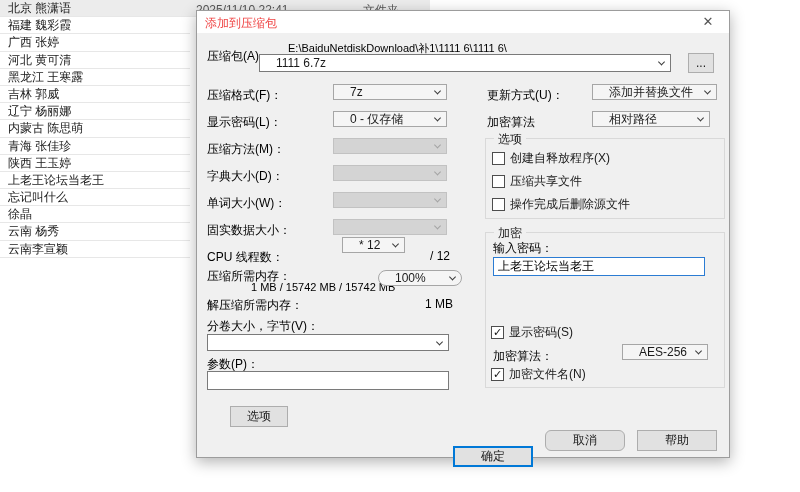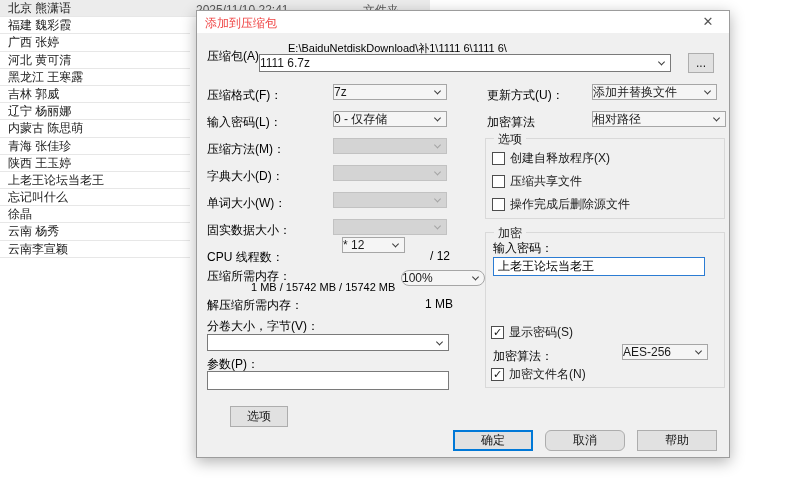--- a/index.html
+++ b/index.html
@@ -21,21 +21,21 @@
   .titlebar { position:absolute; left:0; top:0; width:100%; height:22px; background:#ffffff; }
   .title-text { position:absolute; left:8px; top:4px; color:#ef4444; }
   .close-btn { position:absolute; right:6px; top:0; width:30px; height:22px; text-align:center;
     line-height:22px; color:#555; font-size:13px; cursor:default; }
 
   .lbl { position:absolute; white-space:nowrap; color:#000; }
   .small { font-size:11px; }
 
   
   .combo { position:absolute; height:16px; background:#f5f5f5; border:1px solid #a6a6a6;
-    line-height:14px; padding:0 18px 0 0; white-space:nowrap; overflow:hidden; }
+    line-height:14px; padding:0 18px 0 16px; white-space:nowrap; overflow:hidden; }
   .combo.tall { height:18px; line-height:16px; background:#fff; border-color:#7a7a7a; }
   .combo.white { background:#fff; border-color:#7a7a7a; }
   .combo.disabled { background:#d4d4d4; border-color:#c2c2c2; color:#8a8a8a; }
   .chev { position:absolute; right:6px; top:50%; width:5px; height:5px;
     border-right:1px solid #3b3b3b; border-bottom:1px solid #3b3b3b;
     transform:translateY(-70%) rotate(45deg); }
   .combo.disabled .chev { border-color:#a3a3a3; }
 
   
   .tinput { position:absolute; height:19px; background:#fff; border:1px solid #7a7a7a;
@@ -47,21 +47,21 @@
   .group-title { position:absolute; top:-8px; left:8px; background:#f0f0f0; padding:0 4px; }
 
   
   .cbrow { position:absolute; display:flex; align-items:center; }
   .cbox { width:13px; height:13px; background:#fff; border:1px solid #4d4d4d; margin-right:5px;
     text-align:center; line-height:11px; font-size:11px; color:#111; flex:0 0 13px; }
 
   
   .btn { position:absolute; height:21px; background:#e1e1e1; border:1px solid #adadad;
     text-align:center; line-height:19px; cursor:default; }
-  .btn.default { border-color:#0078d7; box-shadow:inset 0 0 0 1px #0078d7; }
+  .btn.default { border-color:#0078d7; box-shadow:inset 0 0 0 1px #0078d7;margin-top:16px; }
   .btn.options-btn { width:58px; }
 </style>
 </head>
 <body>
 
 <div id="stage">
 
   <div class="file-list">
     <div class="frow selected">
       <span>北京 熊潇语</span>
@@ -96,21 +96,21 @@
       <span>1111 6.7z</span>
       <i class="chev"></i>
     </div>
     <div class="btn" style="left:491px; top:42px; width:26px; height:20px;">...</div>
 
     <span class="lbl" style="left:10px; top:76px;">压缩格式(F)：</span>
     <div class="combo" style="left:136px; top:73px; width:114px;">
       <span>7z</span><i class="chev"></i>
     </div>
 
-    <span class="lbl" style="left:10px; top:103px;">输入密码(L)：</span>
+    <span class="lbl" style="left:10px; top:103px;">显示密码(L)：</span>
     <div class="combo" style="left:136px; top:100px; width:114px;">
       <span>0 - 仅存储</span><i class="chev"></i>
     </div>
 
     <span class="lbl" style="left:10px; top:130px;">压缩方法(M)：</span>
     <div class="combo disabled" style="left:136px; top:127px; width:114px;">
       <span></span><i class="chev"></i>
     </div>
 
     <span class="lbl" style="left:10px; top:157px;">字典大小(D)：</span>
@@ -129,21 +129,21 @@
     </div>
 
     <span class="lbl" style="left:10px; top:238px;">CPU 线程数：</span>
     <div class="combo" style="left:145px; top:226px; width:63px;">
       <span>* 12</span><i class="chev"></i>
     </div>
     <span class="lbl" style="left:233px; top:238px;">/ 12</span>
 
     <span class="lbl" style="left:10px; top:257px;">压缩所需内存：</span>
     <span class="lbl small" style="left:10px; top:270px;margin-left:44px;">1 MB / 15742 MB / 15742 MB</span>
-    <div class="combo" style="left:204px; top:259px; width:84px;border-radius:8px;">
+    <div class="combo" style="left:181px; top:259px; width:84px;border-radius:8px;">
       <span>100%</span><i class="chev"></i>
     </div>
 
     <span class="lbl" style="left:10px; top:286px;font-family:Liberation Serif, serif;">解压缩所需内存：</span>
     <span class="lbl" style="left:228px; top:286px;">1 MB</span>
 
     <span class="lbl" style="left:10px; top:307px;">分卷大小，字节(V)：</span>
     <div class="combo white" style="left:10px; top:323px; width:242px; height:17px;">
       <span></span><i class="chev"></i>
     </div>
@@ -152,21 +152,21 @@
     <input class="tinput" style="left: 10px; top: 360px; width: 242px;" value="">
 
     <div class="btn options-btn" style="left:33px; top:395px;">选项</div>
 
     <span class="lbl" style="left:290px; top:76px;">更新方式(U)：</span>
     <div class="combo" style="left:395px; top:73px; width:125px;">
       <span>添加并替换文件</span><i class="chev"></i>
     </div>
 
     <span class="lbl" style="left:290px; top:103px;">加密算法</span>
-    <div class="combo" style="left:395px; top:100px; width:134px;">
+    <div class="combo" style="left:395px; top:100px; width:118px;">
       <span>相对路径</span><i class="chev"></i>
     </div>
 
     <div class="group" style="left:288px; top:127px; width:240px; height:81px;">
       <span class="group-title">选项</span>
     </div>
     <div class="cbrow" style="left:295px; top:139px;">
       <span class="cbox"></span>
       <span>创建自释放程序(X)</span>
     </div>

